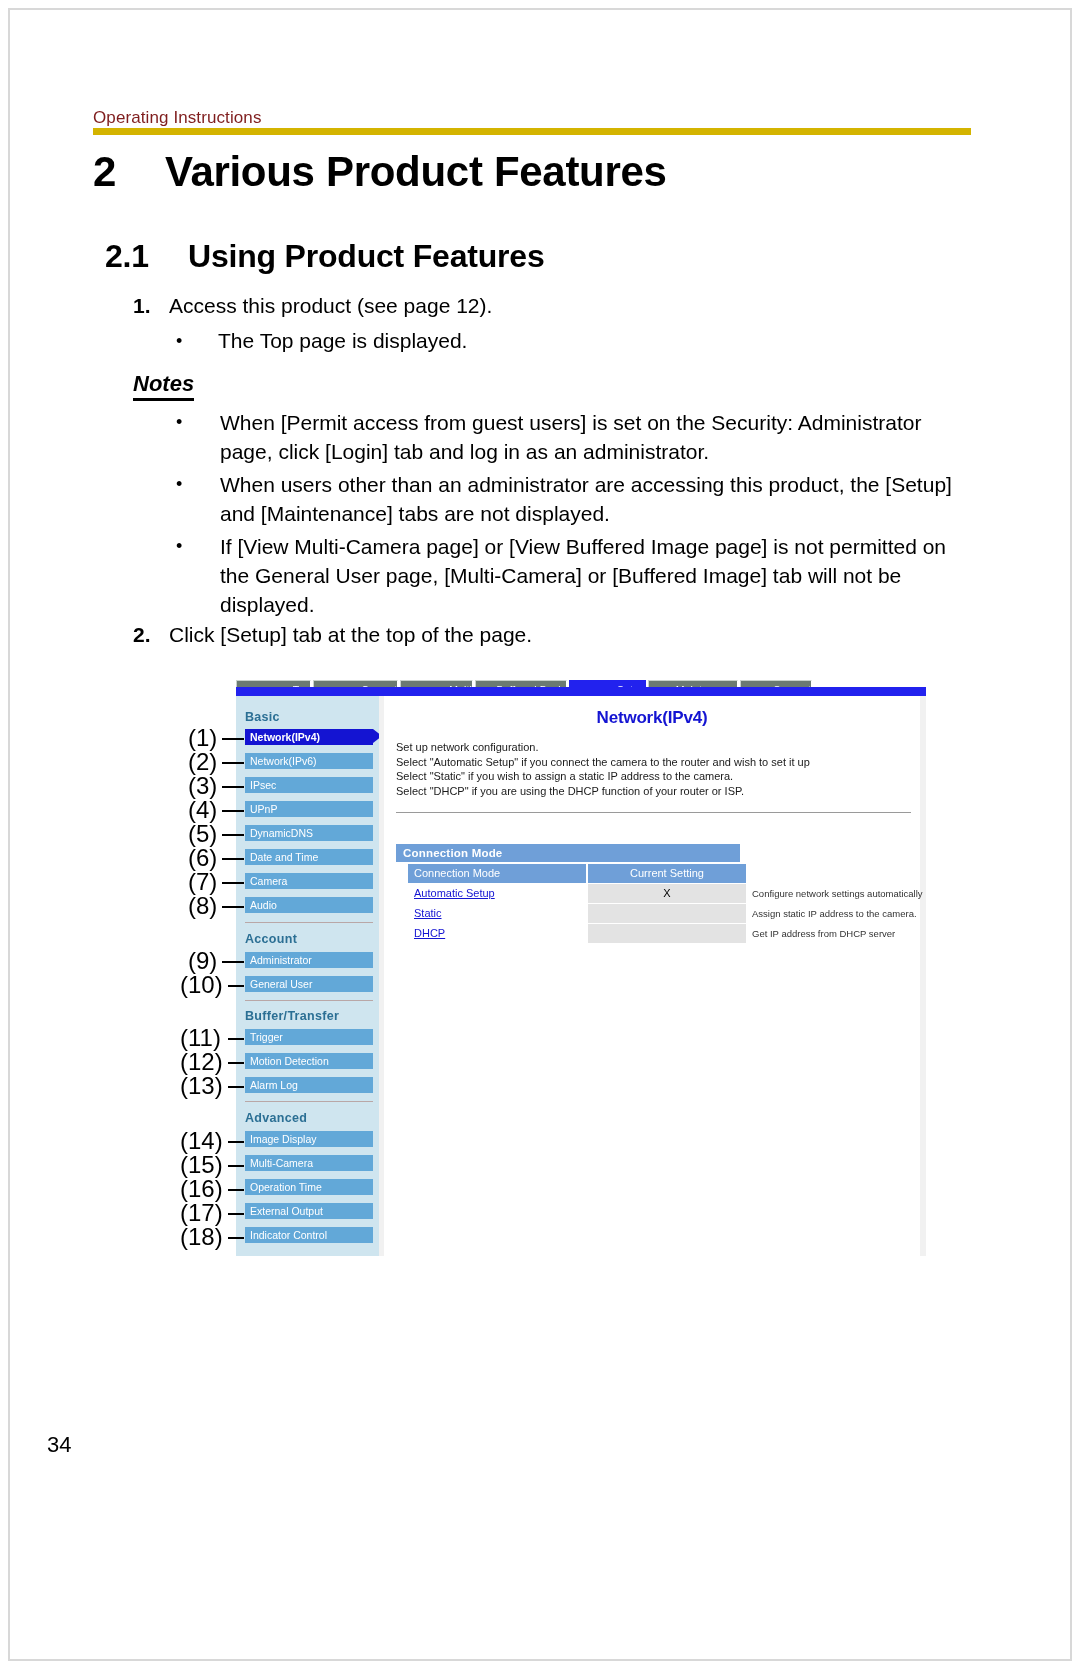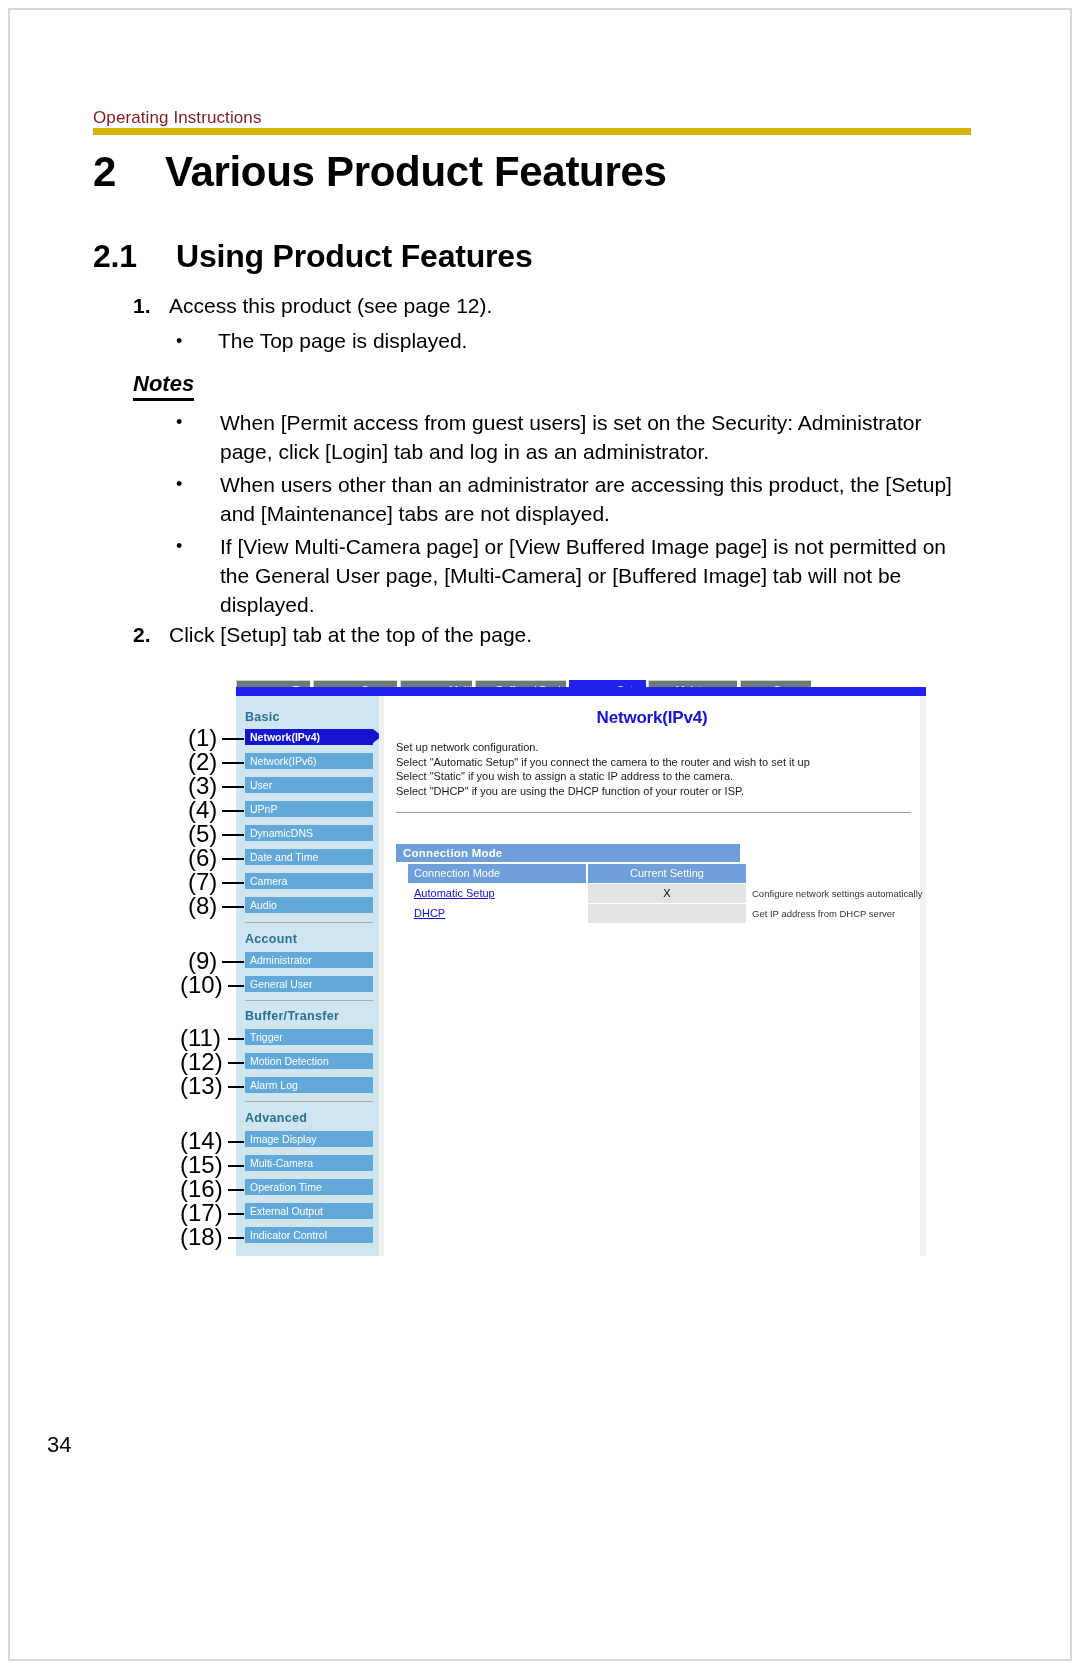--- a/index.html
+++ b/index.html
@@ -77,21 +77,21 @@
 
   .section {
     position: absolute;
     left: 93px; top: 238px;
     width: 900px;
     font-size: 32px;
     font-weight: bold;
     letter-spacing: -0.2px;
     white-space: nowrap;
   }
-  .section .num { display: inline-block; width: 83px; }
+  .section .num { display: inline-block; width: 83px; margin-left: 12px; }
 
   
   .step {
     position: absolute;
     font-size: 21px;
     line-height: 30px;
   }
   .step .step-num {
     position: absolute;
     left: 0; top: 0;
@@ -432,21 +432,21 @@
     </div>
 
     <div class="topbar"></div>
 
     <div class="sidebar">
 
       <div class="grp-title" style="top:14px;">Basic</div>
       <div class="navitem selected" style="top:33px;">Network(IPv4)</div>
       <div class="sel-arrow" style="left:137px; top:33px;"></div>
       <div class="navitem" style="top:57px;">Network(IPv6)</div>
-      <div class="navitem" style="top:81px;">User</div>
+      <div class="navitem" style="top:81px;">IPsec</div>
       <div class="navitem" style="top:105px;">UPnP</div>
       <div class="navitem" style="top:129px;">DynamicDNS</div>
       <div class="navitem" style="top:153px;">Date and Time</div>
       <div class="navitem" style="top:177px;">Camera</div>
       <div class="navitem" style="top:201px;">Audio</div>
       <div class="grp-sep" style="top:226px;"></div>
 
       <div class="grp-title" style="top:236px;">Account</div>
       <div class="navitem" style="top:256px;">Administrator</div>
       <div class="navitem" style="top:280px;">General User</div>
@@ -488,20 +488,25 @@
               <div class="cm-c1">Connection Mode</div>
               <div class="cm-c2">Current Setting</div>
             </div>
 
             <div class="cm-row cm-body">
               <div class="cm-c1"><span class="cm-link">Automatic Setup</span></div>
               <div class="cm-c2">X</div>
               <div class="cm-c3">Configure network settings automatically</div>
             </div>
 
+            <div class="cm-row cm-body">
+              <div class="cm-c1"><span class="cm-link">Static</span></div>
+              <div class="cm-c2"></div>
+              <div class="cm-c3">Assign static IP address to the camera.</div>
+            </div>
 
             <div class="cm-row cm-body">
               <div class="cm-c1"><span class="cm-link">DHCP</span></div>
               <div class="cm-c2"></div>
               <div class="cm-c3">Get IP address from DHCP server</div>
             </div>
           </div>
         </div>
 
       </div>

